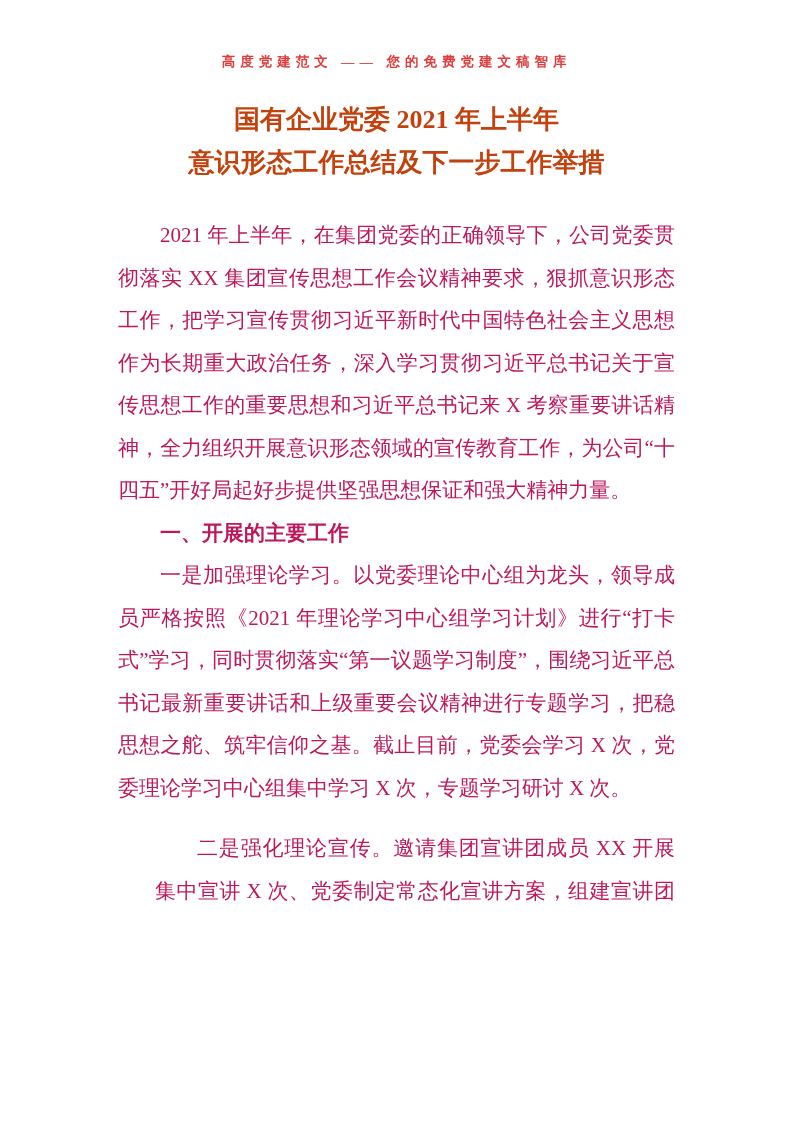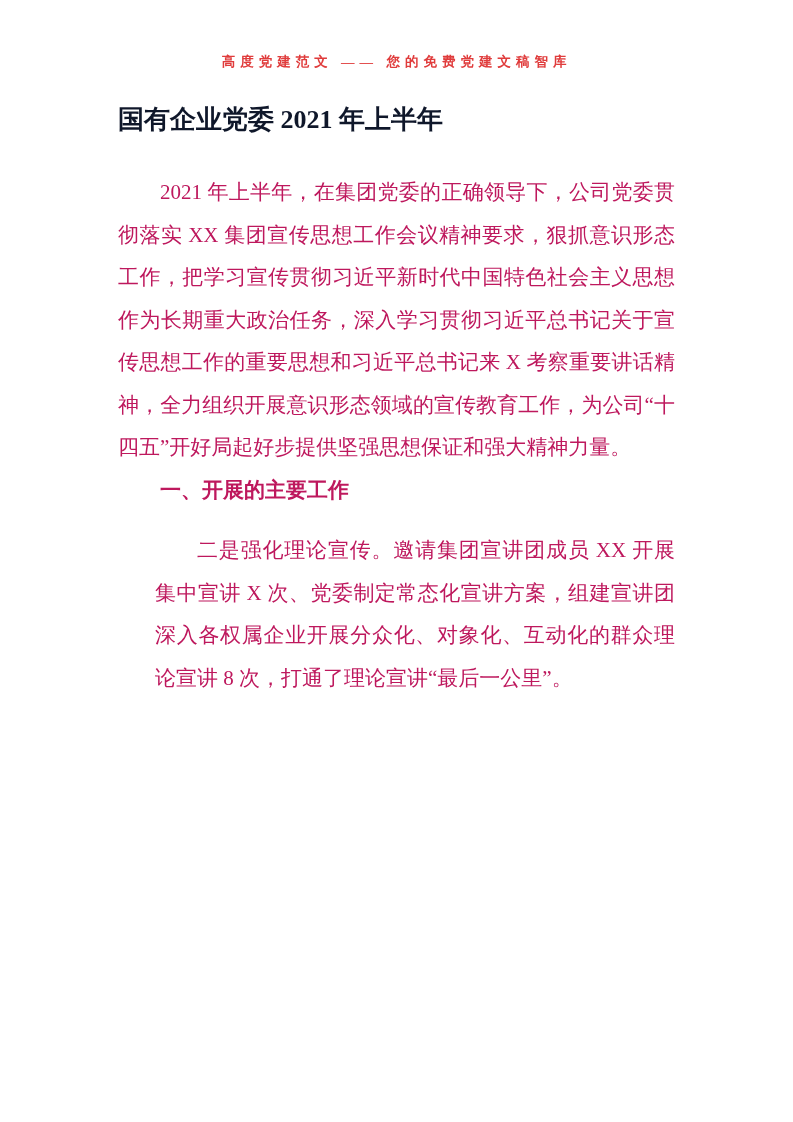--- a/index.html
+++ b/index.html
@@ -20,24 +20,25 @@
   .doc-header {
     text-align: center;
     font-size: 13.5px;
     font-weight: 700;
     letter-spacing: 5px;
     line-height: 20px;
     white-space: nowrap;
   }
   .doc-title {
     margin: 26px 0 0 0;
+    text-align: center;
     font-size: 26px;
     font-weight: 700;
     line-height: 43px;
-    color: #0f172a;
+    color: #c2410c;
   }
   .title-line {
     display: block;
   }
   .doc-body {
     margin-top: 30px;
     font-size: 21px;
     line-height: 42.5px;
     text-align: justify;
     color: #be185d;
@@ -58,21 +59,23 @@
 </style>
 </head>
 <body>
 
 <div class="page">
 
   <div class="doc-header" style="color: rgb(224, 60, 60);">高度党建范文 —— 您的免费党建文稿智库</div>
 
   <h1 class="doc-title">
     <span class="title-line">国有企业党委 2021 年上半年</span>
+    <span class="title-line">意识形态工作总结及下一步工作举措</span>
   </h1>
 
   <div class="doc-body">
     <p class="para">2021 年上半年，在集团党委的正确领导下，公司党委贯彻落实 XX 集团宣传思想工作会议精神要求，狠抓意识形态工作，把学习宣传贯彻习近平新时代中国特色社会主义思想作为长期重大政治任务，深入学习贯彻习近平总书记关于宣传思想工作的重要思想和习近平总书记来 X 考察重要讲话精神，全力组织开展意识形态领域的宣传教育工作，为公司“十四五”开好局起好步提供坚强思想保证和强大精神力量。</p>
     <p class="heading">一、开展的主要工作</p>
+    <p class="para">一是加强理论学习。以党委理论中心组为龙头，领导成员严格按照《2021 年理论学习中心组学习计划》进行“打卡式”学习，同时贯彻落实“第一议题学习制度”，围绕习近平总书记最新重要讲话和上级重要会议精神进行专题学习，把稳思想之舵、筑牢信仰之基。截止目前，党委会学习 X 次，党委理论学习中心组集中学习 X 次，专题学习研讨 X 次。</p>
     <p class="para para-gap">二是强化理论宣传。邀请集团宣讲团成员 XX 开展集中宣讲 X 次、党委制定常态化宣讲方案，组建宣讲团深入各权属企业开展分众化、对象化、互动化的群众理论宣讲 8 次，打通了理论宣讲“最后一公里”。</p>
   </div>
 
 </div>
 
 </body></html>

